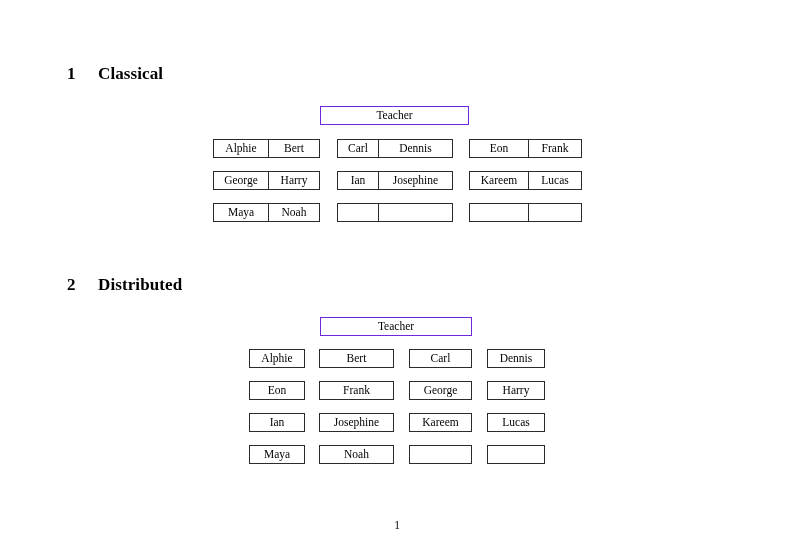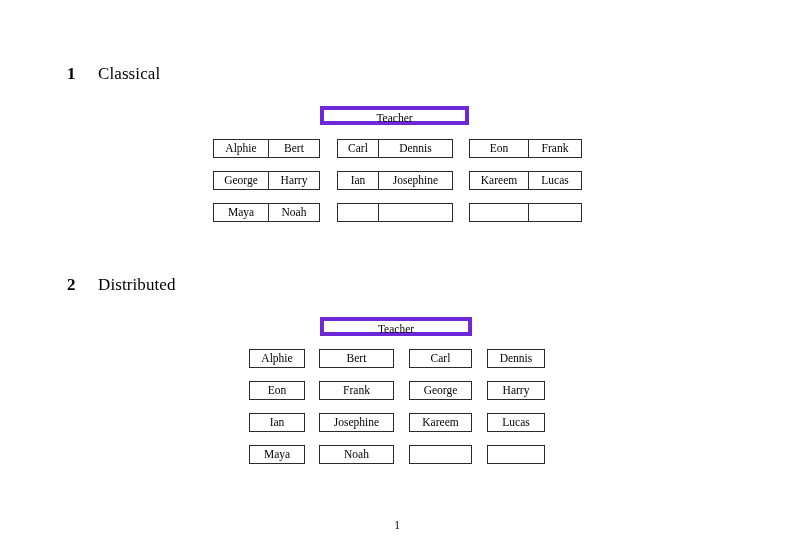--- a/index.html
+++ b/index.html
@@ -29,21 +29,21 @@
     font-weight: bold;
     font-size: 17px;
     letter-spacing: 0.1px;
     white-space: nowrap;
   }
   .section-num {
     width: 31px;
     flex: 0 0 31px;
   }
   .section-title {
-    font-weight: normal;
+    font-weight: bold;
   }
 
   #heading-classical   { left: 67px; top: 64px; }
   #heading-distributed { left: 67px; top: 275px; }
 
   
   .cell {
     box-sizing: border-box;
     border: 1px solid #2b2b2b;
     height: 19px;
@@ -52,21 +52,21 @@
     text-align: center;
     background: #ffffff;
     white-space: nowrap;
     overflow: hidden;
   }
 
   
   .teacher-box {
     position: absolute;
     box-sizing: border-box;
-    border: 4px solid #6d28d9;
+    border: 1px solid #6d28d9;
     height: 19px;
     line-height: 17px;
     font-size: 11.5px;
     text-align: center;
     background: #ffffff;
   }
   #teacher-classical   { left: 320px; top: 106px; width: 149px; }
   #teacher-distributed { left: 320px; top: 317px; width: 152px; }
 
   

